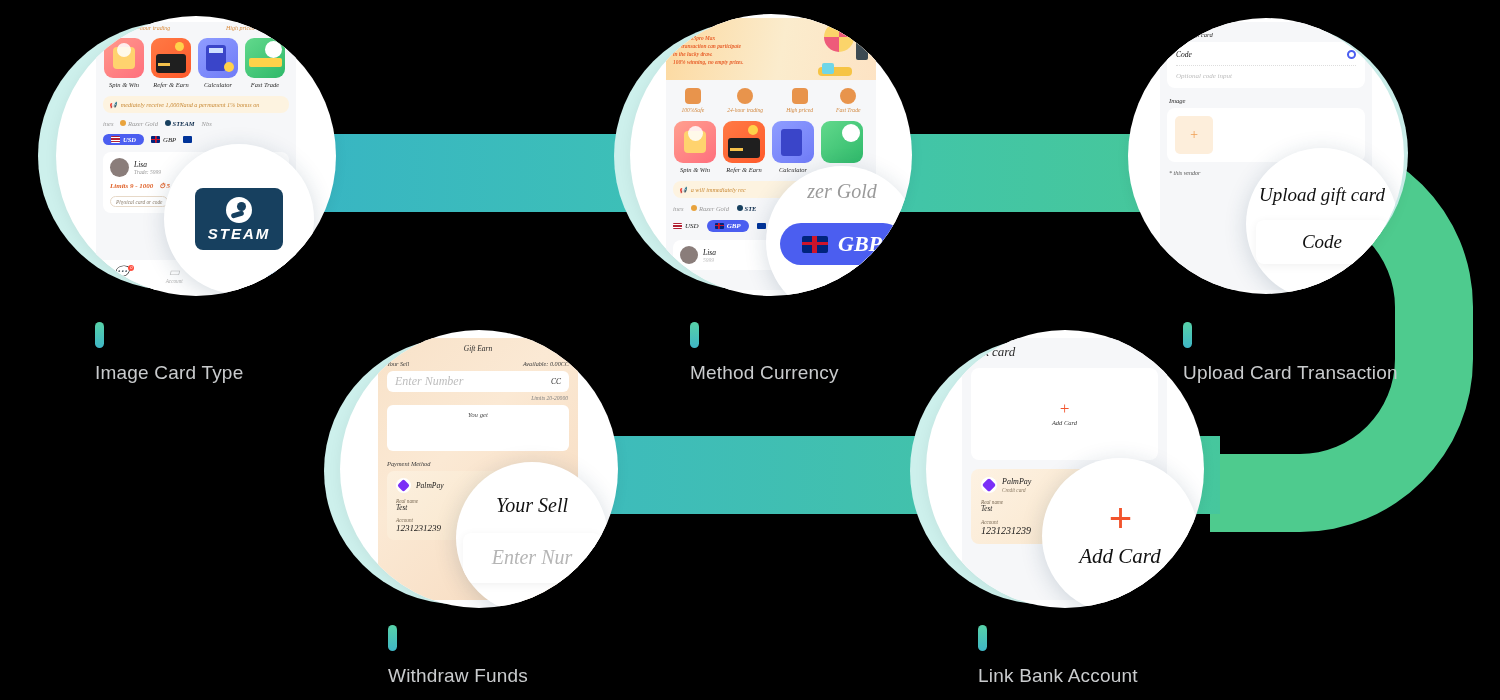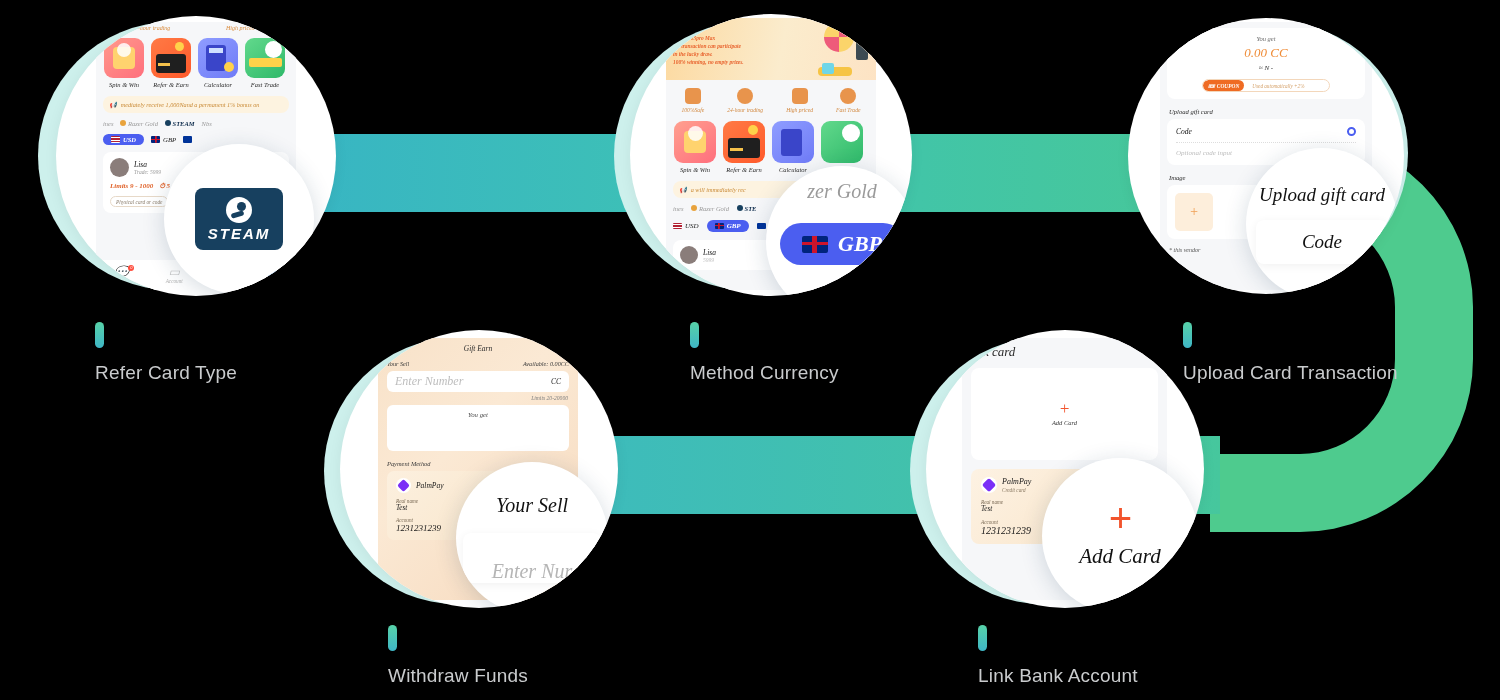--- a/index.html
+++ b/index.html
@@ -328,21 +328,21 @@
 
       <div class="mag" style="left:108px;top:128px;width:150px;height:150px;">
         <div class="steamcard">
           <div class="logo"></div>
           <div class="w">STEAM</div>
         </div>
       </div>
     </div>
     <div class="cap" style="left:95px;top:322px;">
       <div class="bar"></div>
-      <div class="txt">Refer Card Type</div>
+      <div class="txt">Image Card Type</div>
     </div>
   </div>
 
   <div class="step">
     <div class="mint" style="left:614px;top:22px;width:268px;height:268px;"></div>
     <div class="white-circle" style="left:630px;top:14px;width:282px;height:282px;">
       <div class="phone p2" style="left:36px;top:4px;">
 
         <div class="promo">
           <div class="ttl">AW</div>
@@ -464,32 +464,20 @@
       <div class="bar"></div>
       <div class="txt">Method Currency</div>
     </div>
   </div>
 
   <div class="step">
     <div class="mint" style="left:1146px;top:22px;width:262px;height:262px;"></div>
     <div class="white-circle" style="left:1128px;top:18px;width:276px;height:276px;">
       <div class="phone p3" style="left:32px;top:4px;">
 
-        <div class="blk" style="margin-top:6px;">
-          <div class="yg">You get</div>
-          <div class="amt">0.00 CC</div>
-          <div class="apx">≈ N -</div>
-          <div class="cpn">
-            <span class="l">
-              <span>🎟</span>
-              <span>COUPON</span>
-            </span>
-            <span class="r">Used automatically +2%</span>
-          </div>
-        </div>
 
         <div class="lbl">Upload gift card</div>
 
         <div class="fld">
           <div class="fr">
             <span class="k">Code</span>
             <span style="width:9px;height:9px;border-radius:50%;border:2px solid #4b5ef0;display:inline-block;"></span>
           </div>
           <div class="dash"></div>
           <div class="ph">Optional code input</div>
@@ -543,21 +531,21 @@
           </div>
           <div class="k">Real name</div>
           <div class="v">Test</div>
           <div class="k">Account</div>
           <div class="vb">1231231239</div>
         </div>
       </div>
 
       <div class="mag" style="left:116px;top:132px;width:152px;height:152px;justify-content:center;gap:16px;">
         <div class="mag-serif" style="font-size:20px;color:#111;">Your Sell</div>
-        <div class="ghost-box" style="width:138px;height:50px;display:flex;align-items:flex-end;justify-content:center;">
+        <div class="ghost-box" style="width:138px;height:50px;display:flex;align-items:center;justify-content:center;">
           <span class="mag-serif" style="font-size:20px;color:#b5b5b5;">Enter Nur</span>
         </div>
       </div>
     </div>
     <div class="cap" style="left:388px;top:625px;">
       <div class="bar"></div>
       <div class="txt">Withdraw Funds</div>
     </div>
   </div>
 

